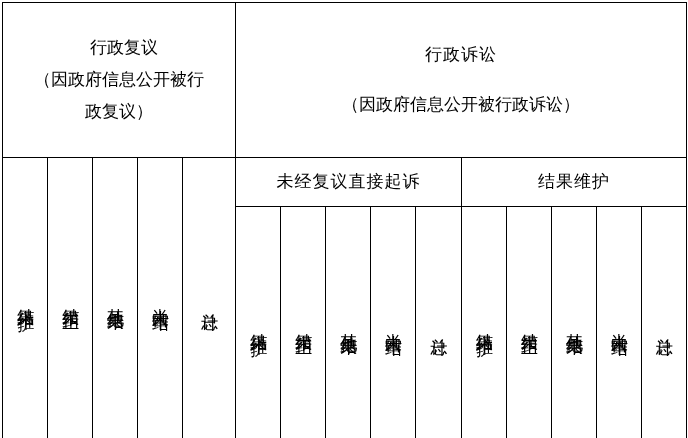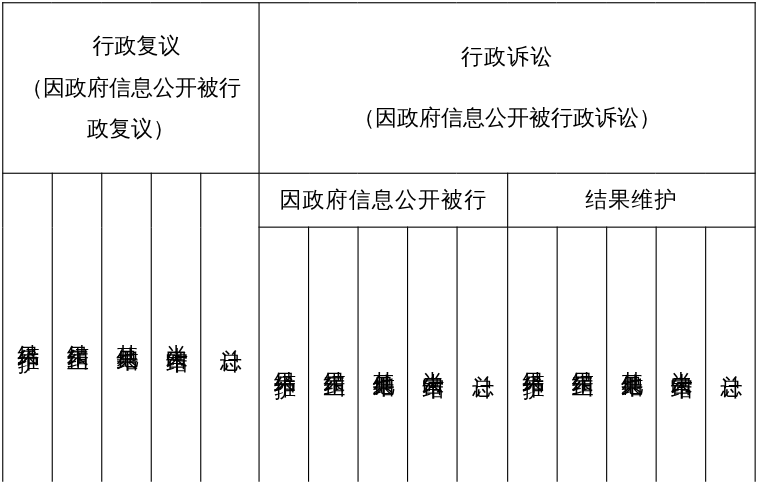--- a/index.html
+++ b/index.html
@@ -24,21 +24,21 @@
     border-collapse: collapse;
     table-layout: fixed;
     width: 685px;
     margin-left: 2px;
     margin-top: 2px;
   }
   table.stat-table td {
     border: 1px solid #000000;
     text-align: center;
     vertical-align: middle;
-    font-size: 20px;
+    font-size: 17px;
     line-height: 1.9;
     padding: 0;
   }
   
   .group-head {
     height: 146px;
     font-size: 15px;
     line-height: 2.3;
     padding: 4px 10px !important;
   }
@@ -120,21 +120,21 @@
           <span class="line" style="height:18px"> </span>
           <span class="line">（因政府信息公开被行政诉讼）</span>
         </td>
       </tr>
       <tr>
         <td class="vcol" rowspan="2"><span class="v">结果维护</span></td>
         <td class="vcol" rowspan="2"><span class="v">结果纠正</span></td>
         <td class="vcol" rowspan="2"><span class="v">其他结果</span></td>
         <td class="vcol" rowspan="2"><span class="v">尚未审结</span></td>
         <td class="vcol" rowspan="2"><span class="v">总计</span></td>
-        <td class="sub-head" colspan="5"><span>因政府信息公开被行</span></td>
+        <td class="sub-head" colspan="5"><span>未经复议直接起诉</span></td>
         <td class="sub-head" colspan="5"><span>结果维护</span></td>
       </tr>
       <tr>
         <td class="vcol"><span class="v">结果维护</span></td>
         <td class="vcol"><span class="v">结果纠正</span></td>
         <td class="vcol"><span class="v">其他结果</span></td>
         <td class="vcol"><span class="v">尚未审结</span></td>
         <td class="vcol"><span class="v">总计</span></td>
         <td class="vcol"><span class="v">结果维护</span></td>
         <td class="vcol"><span class="v">结果纠正</span></td>

